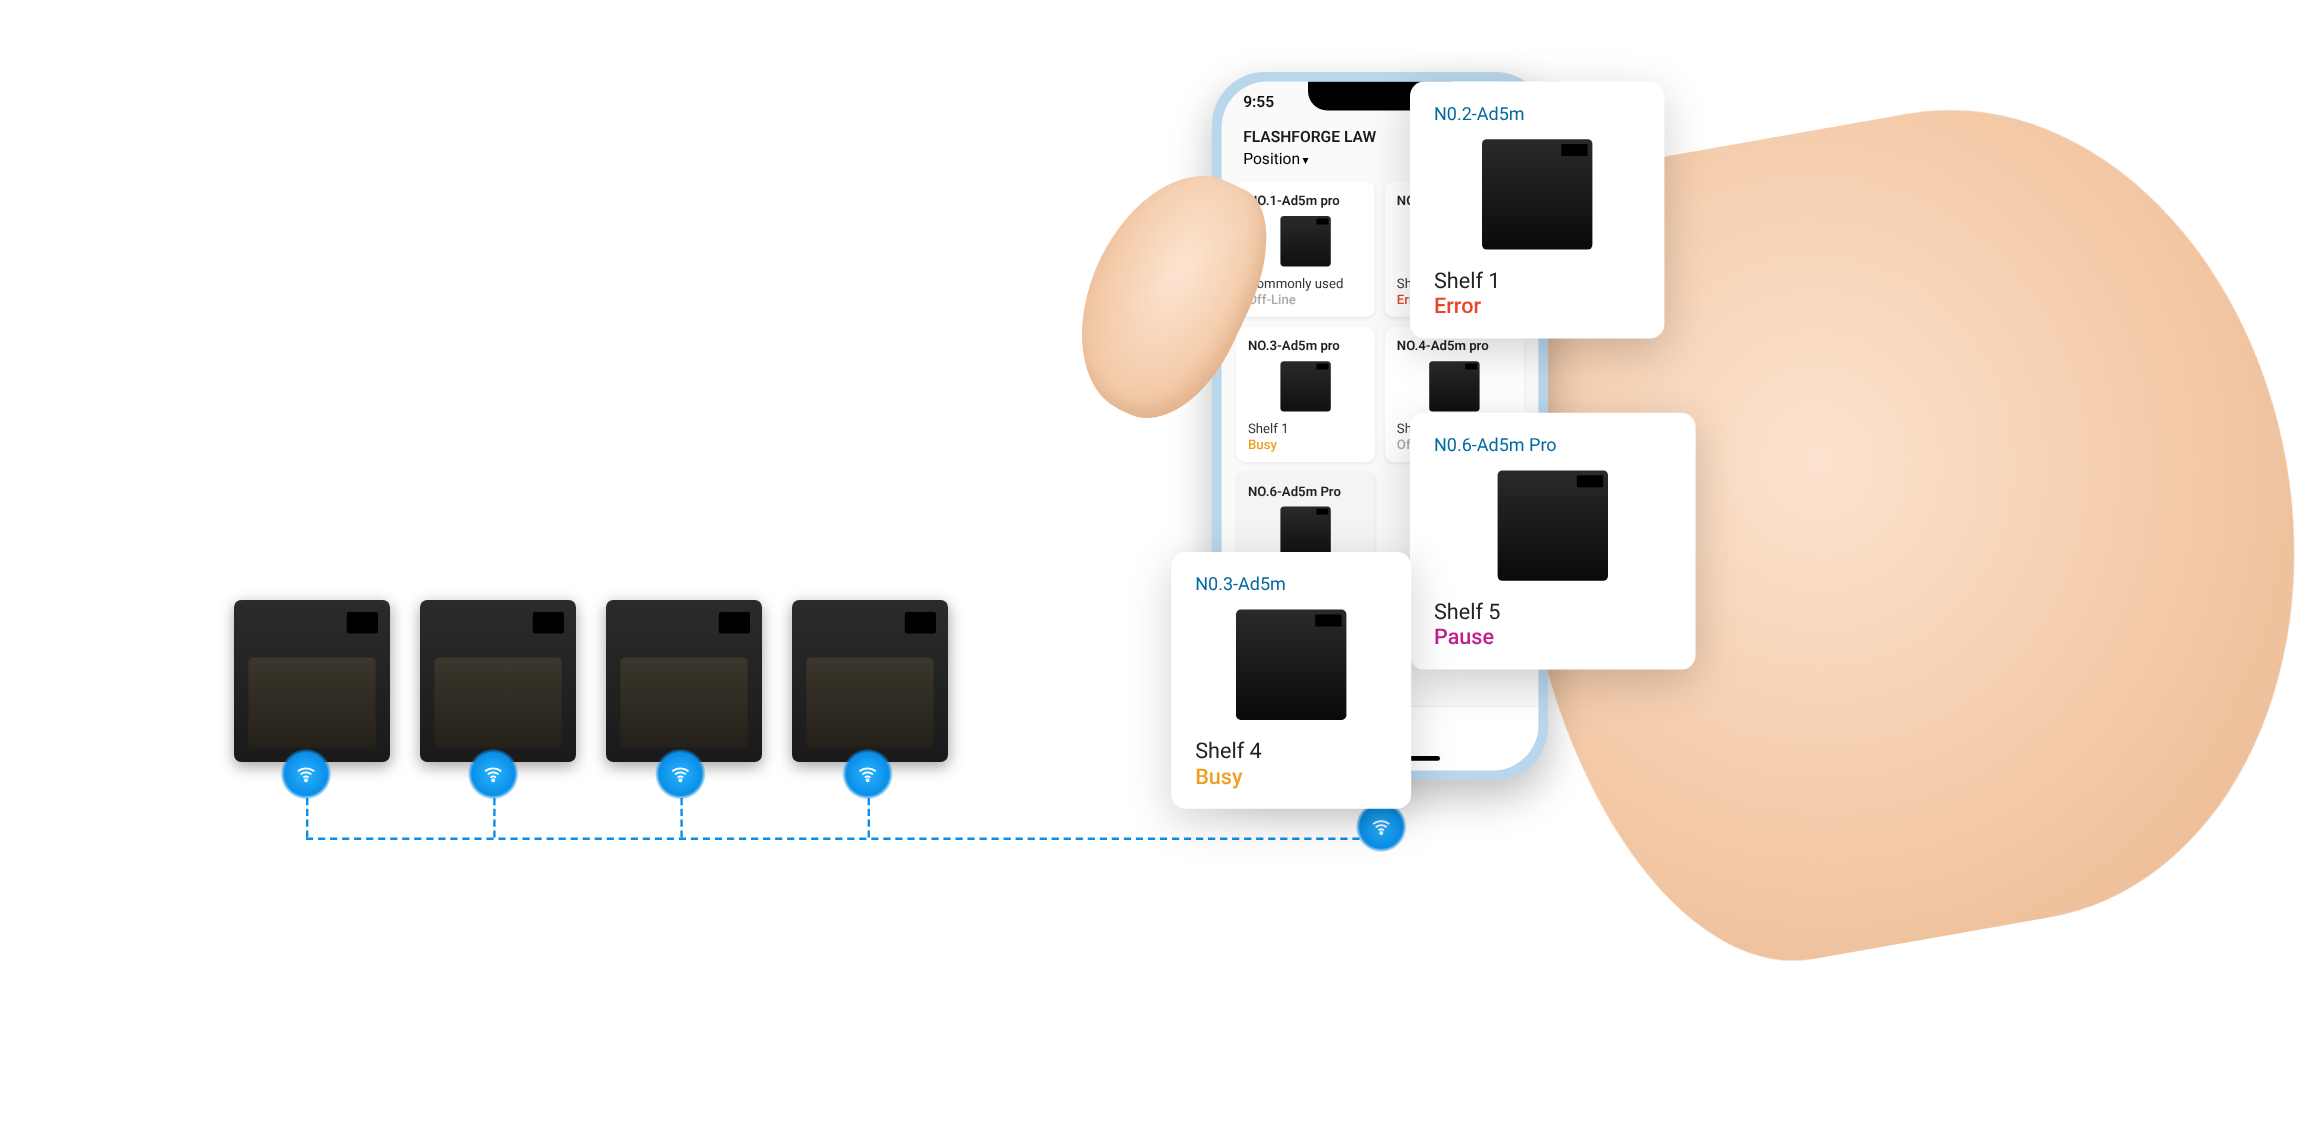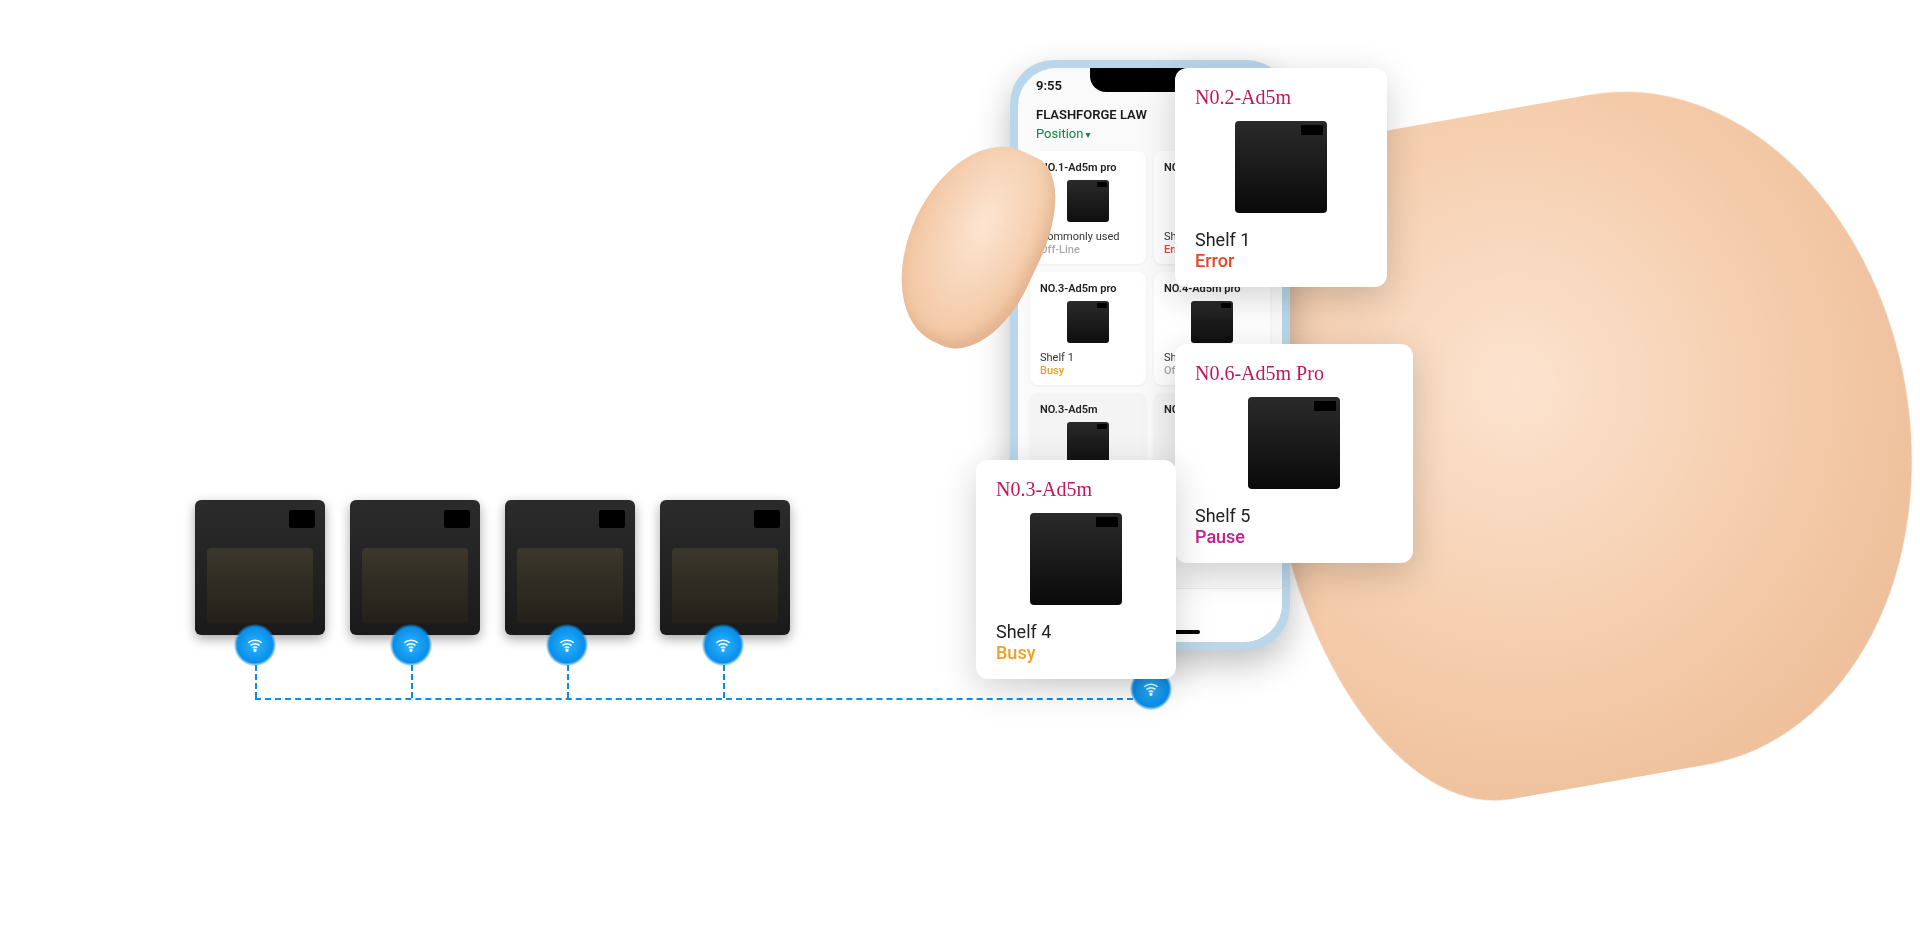--- a/index.html
+++ b/index.html
@@ -23,41 +23,41 @@
 .hand { position:absolute; right:-300px; top:40px; width:640px; height:680px; background: radial-gradient(ellipse at 40% 40%, #fce3cf 0%, #f4caa8 55%, #e8b68f 100%); border-radius: 180px 260px 260px 180px / 340px 340px 340px 340px; transform: rotate(-10deg); filter: blur(.3px); z-index:0;}
 .thumb { position:absolute; left:-60px; top:80px; width:130px; height:210px; background: radial-gradient(ellipse at 50% 40%, #fde5d2 0%, #f2c7a3 70%); border-radius: 90px 60px 70px 90px / 140px 120px 120px 140px; transform: rotate(25deg); z-index:5; box-shadow: inset -6px -6px 12px rgba(180,120,80,.25);}
 
 .phone { position:absolute; left:40px; top:0; width:280px; height:590px; background:#b9d6eb; border-radius:44px; padding:8px; z-index:3; box-shadow: 0 14px 34px rgba(0,0,0,.25);}
 .phone-inner { width:100%; height:100%; background:#fafafa; border-radius:38px; overflow:hidden; position:relative; }
 .notch { position:absolute; top:0; left:50%; transform:translateX(-50%); width:120px; height:24px; background:#000; border-radius:0 0 16px 16px; z-index:2;}
 .statusbar { display:flex; justify-content:space-between; padding:10px 18px 0; font-size:13px; font-weight:600; color:#111; position:relative; z-index:1;}
 .sb-icons svg { width:14px; height:10px; margin-left:4px;}
 
 .app-hdr { padding: 14px 18px 4px; font-size:13px; font-weight:600; color:#1a1a1a; }
-.dropdown { padding: 0 18px 10px; font-size:13px; color:#15803d; }
+.dropdown { padding: 0 18px 10px; font-size:13px; color:#000000; }
 .dropdown::after { content:"▾"; font-size:10px; margin-left:2px;}
 
 .grid { padding: 0 12px; display:grid; grid-template-columns:1fr 1fr; gap:8px; }
 .dev-card { background:#fff; border-radius:8px; padding:10px 10px 8px; box-shadow:0 1px 3px rgba(0,0,0,.06);}
 .dev-card.dim { background:#f4f4f4;}
 .dev-name { font-size:11px; font-weight:600; color:#222; margin-bottom:6px;}
 .dev-img { width:42px; height:42px; margin:0 auto 8px; background:linear-gradient(180deg,#2a2a2a,#0f0f0f); border-radius:3px; position:relative;}
 .dev-img::before { content:""; position:absolute; top:2px; right:2px; width:10px; height:5px; background:#000; border-radius:1px;}
 .dev-shelf { font-size:11px; color:#333;}
 .dev-status { font-size:11px; font-weight:500;}
 .off { color:#aaa;} .err{color:#e8452c;} .busy{color:#f0a020;} .pause{color:#c02090;}
 
 .tabbar { position:absolute; bottom:0; left:0; right:0; height:54px; background:#fff; display:flex; justify-content:center; align-items:center; padding:0 30px; border-top:1px solid #eee;}
 .tabitem { text-align:center; font-size:9px; color:#888;}
 .tabitem svg { display:block; margin:0 auto 2px; width:18px; height:18px;}
 .home-ind { position:absolute; bottom:8px; left:50%; transform:translateX(-50%); width:100px; height:4px; background:#000; border-radius:3px;}
 
 
 .popup { position:absolute; background:#fff; border-radius:12px; padding:18px 20px 16px; box-shadow:0 10px 36px rgba(0,0,0,.18); z-index:20; }
-.popup .p-name { font-size:20px; color:#be185d; margin-bottom:12px;font-family:Liberation Serif, serif;}
+.popup .p-name { font-size:15px; color:#0369a1; margin-bottom:12px;}
 .popup .p-img { width:92px; height:92px; margin:0 auto 16px; background:linear-gradient(180deg,#2a2a2a,#0a0a0a); border-radius:4px; position:relative;}
 .popup .p-img::before { content:""; position:absolute; top:4px; right:4px; width:22px; height:10px; background:#000; border-radius:1px;}
 .popup .p-shelf { font-size:18px; color:#222;}
 .popup .p-status { font-size:18px; font-weight:500;}
 </style>
 </head>
 <body>
 
 <div class="netline" style="left:255px; top:698px; width:898px;"></div>
 <div class="netline-v" style="left:255px; top:656px; height:42px;"></div>
@@ -163,26 +163,20 @@
           <div class="dev-shelf">Shelf 1</div>
           <div class="dev-status busy">Busy</div>
         </div>
         <div class="dev-card">
           <div class="dev-name">NO.4-Ad5m pro</div>
           <div class="dev-img"></div>
           <div class="dev-shelf">Shelf 2</div>
           <div class="dev-status off">Off-Line</div>
         </div>
         <div class="dev-card dim">
-          <div class="dev-name">NO.3-Ad5m</div>
-          <div class="dev-img"></div>
-          <div class="dev-shelf">Shelf 4</div>
-          <div class="dev-status busy">Busy</div>
-        </div>
-        <div class="dev-card dim">
           <div class="dev-name">NO.6-Ad5m Pro</div>
           <div class="dev-img"></div>
           <div class="dev-shelf">Shelf 5</div>
           <div class="dev-status pause">Pause</div>
         </div>
       </div>
 
       <div class="tabbar">
         <div class="tabitem">
           <svg viewBox="0 0 24 24" fill="#888">

